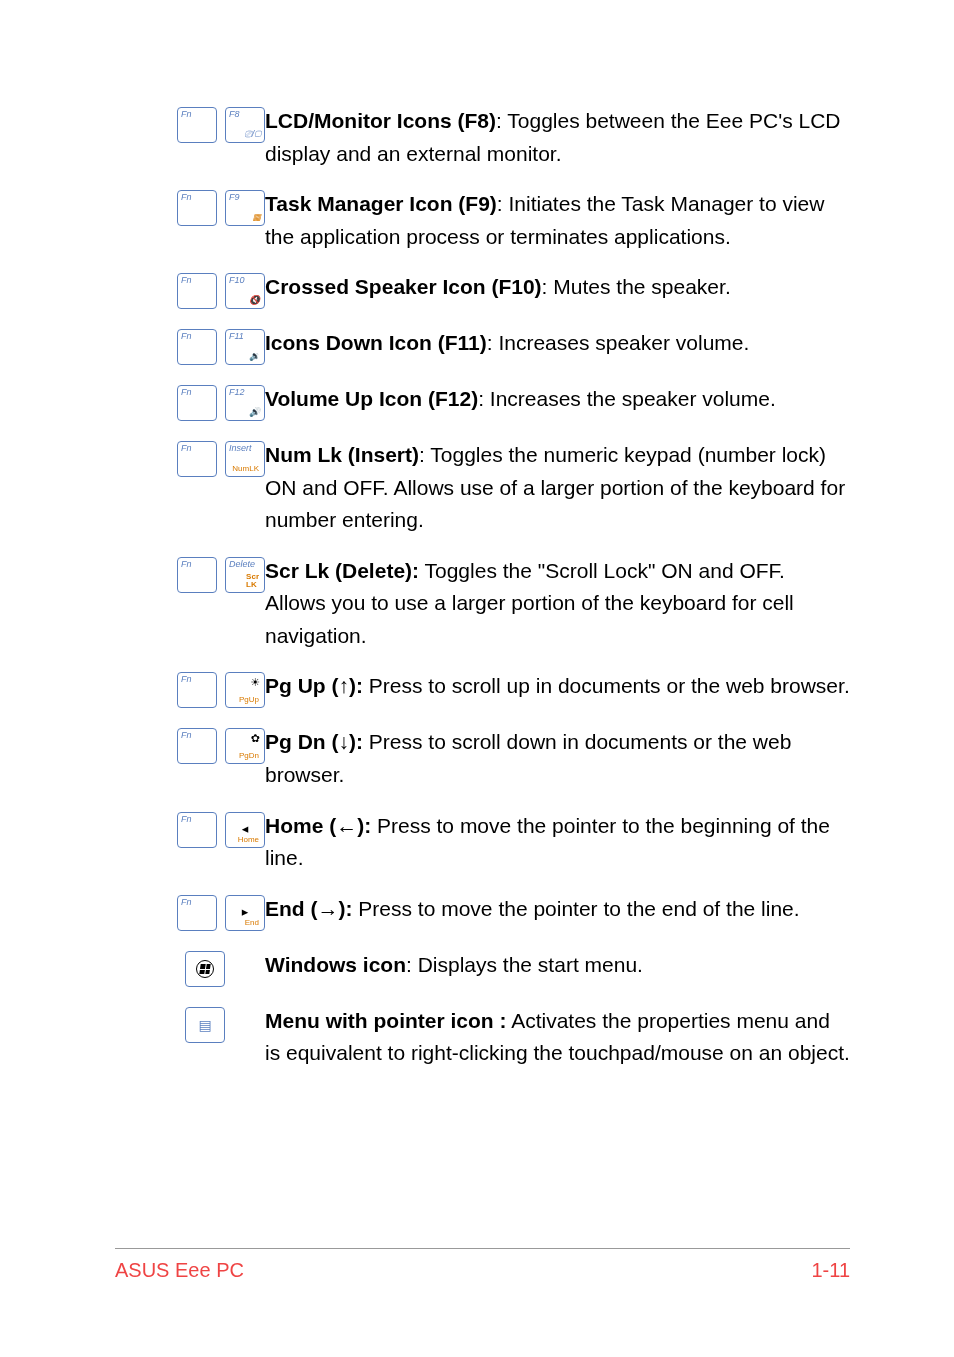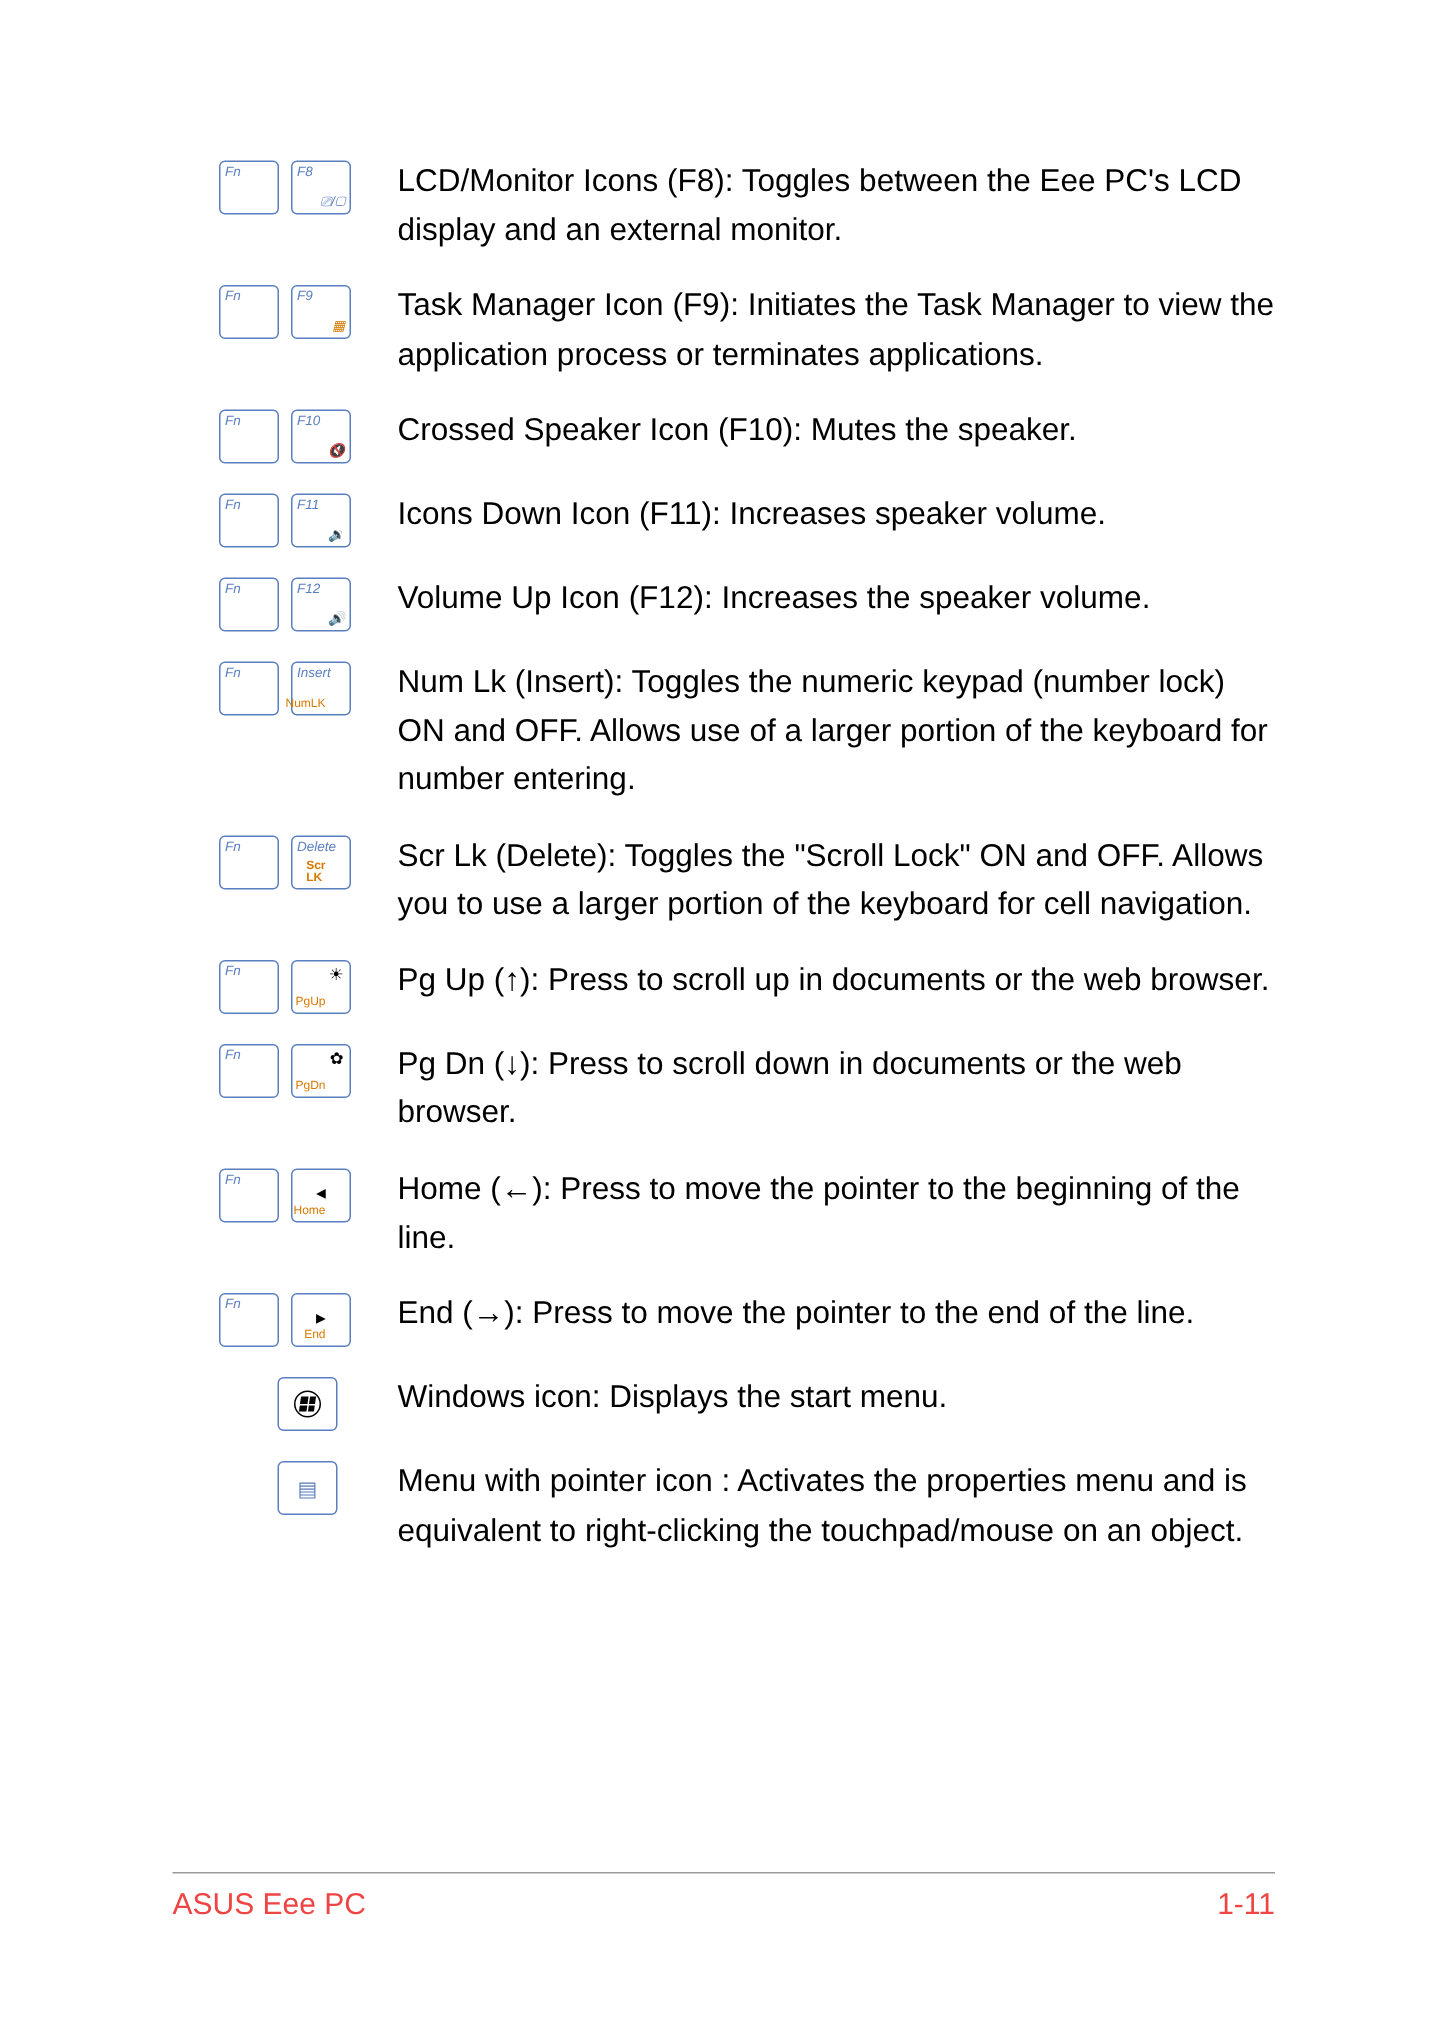--- a/index.html
+++ b/index.html
@@ -21,21 +21,21 @@
     display: flex;
     align-items: flex-start;
     margin-bottom: 18px;
   }
   .keys {
     width: 150px;
     flex-shrink: 0;
     display: flex;
     gap: 8px;
     align-items: flex-start;
-    justify-content: center;
+    justify-content: flex-end;
     padding-top: 2px;
   }
   .keys.right {
     justify-content: flex-end;
     padding-right: 40px;
   }
   .keycap {
     border: 1px solid #5a7fbf;
     border-radius: 4px;
     width: 40px;
@@ -52,21 +52,21 @@
     line-height: 1;
     font-style: italic;
   }
   .keycap .top {
     font-size: 9px;
     font-style: italic;
   }
   .keycap .bottom {
     position: absolute;
     bottom: 3px;
-    right: 16px;
+    right: 5px;
     font-size: 8px;
     font-style: normal;
     padding-left: 48px;
   }
   .keycap .bottom-icon {
     position: absolute;
     bottom: 3px;
     right: 3px;
     font-size: 9px;
   }
@@ -110,21 +110,21 @@
     grid-template-rows: 1fr 1fr;
     gap: 1px;
     transform: skewX(-8deg);
   }
   .wingrid div { background: #000; }
   .desc {
     flex: 1;
     font-size: 21px;
     line-height: 1.55;
   }
-  .desc .label { font-weight: 400; margin-top: 16px; }
+  .desc .label { font-weight: 700; margin-top: 16px; }
   .footer {
     position: absolute;
     bottom: 75px;
     left: 115px;
     width: 735px;
     border-top: 1px solid #999;
     padding-top: 10px;
     display: flex;
     justify-content: space-between;
     font-size: 20px;

